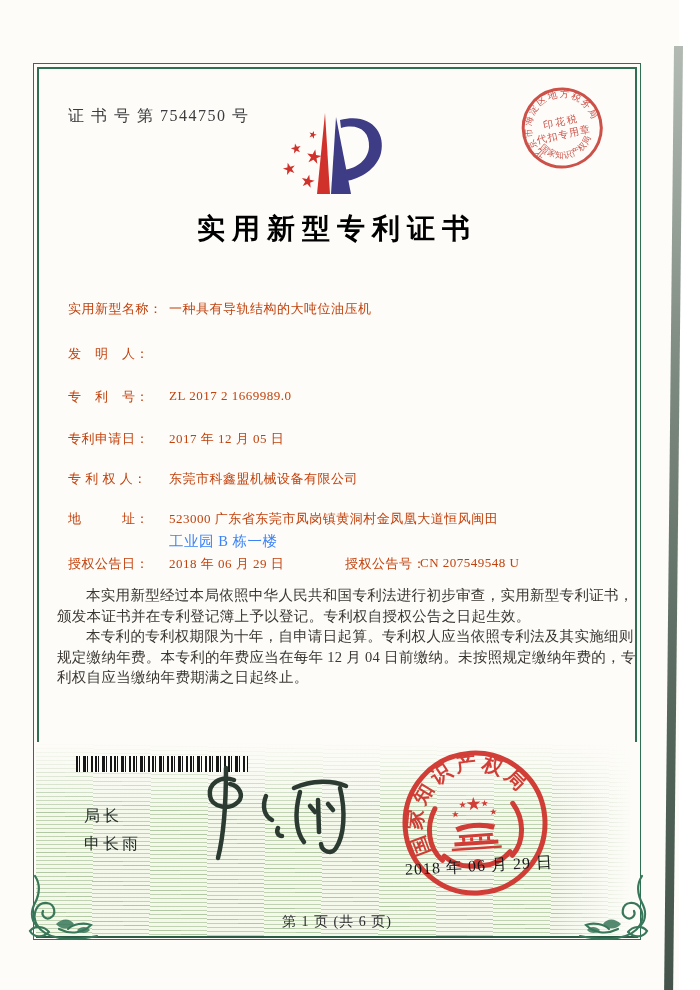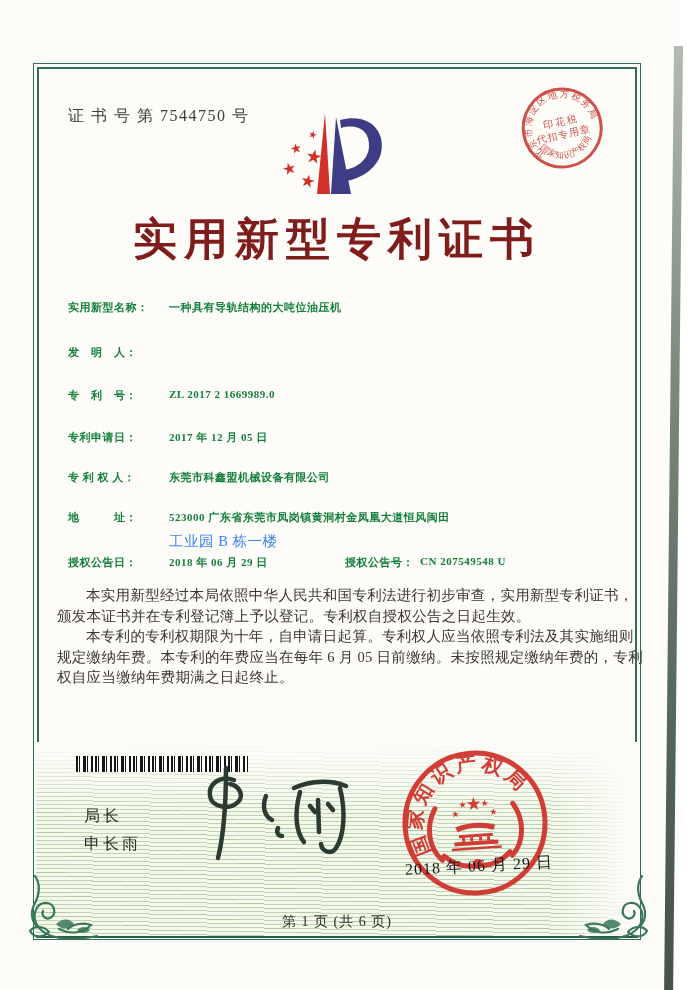--- a/index.html
+++ b/index.html
@@ -29,24 +29,24 @@
   .flourish.left { left:25px; top:872px; }
   .flourish.right { left:578px; top:872px; transform:scaleX(-1); }
 
   .cert-no { position:absolute; left:68px; top:106px; font-size:16px; color:#3c3c3e; letter-spacing:1.5px; }
 
   .logo { position:absolute; left:280px; top:98px; }
 
   .stamp { position:absolute; left:506px; top:71px; transform:rotate(-12deg); opacity:0.88; }
 
   .title { position:absolute; left:34px; top:210px; width:606px; text-align:center;
-    font-size:44px; font-weight:700; color:#7f1d1d; letter-spacing:7px;
+    font-size:28px; font-weight:700; color:#000000; letter-spacing:7px;
     font-family:"DejaVu Serif","Liberation Serif",serif; }
 
-  .row { position:absolute; left:68px; width:578px; display:flex; font-size:11px; color:#15803d;font-weight:bold; }
+  .row { position:absolute; left:68px; width:578px; display:flex; font-size:13px; color:#c2410c; }
   .row .lbl { flex:none; width:101px; white-space:nowrap; letter-spacing:0.5px; }
   .row .val { flex:1; letter-spacing:0.5px; }
   .row .lbl2 { position:absolute; left:277px; white-space:nowrap; letter-spacing:0.5px; }
   .row .val2 { position:absolute; left:352px; white-space:nowrap; letter-spacing:0.5px;text-align:right; }
   .addr2 { position:absolute; left:169px; top:532px; font-size:14.5px; color:#3b82f6; letter-spacing:0.5px; }
 
   .paras { position:absolute; left:57px; top:585px; width:589px; font-size:14.5px;
     line-height:20.6px; color:#3a3631; }
   .paras p { text-indent:2em; letter-spacing:0.3px; }
 
@@ -168,21 +168,21 @@
   <div class="addr2">工业园 B 栋一楼</div>
   <div class="row" style="top:555px">
     <span class="lbl">授权公告日：</span>
     <span class="val" style="flex:none">2018 年 06 月 29 日</span>
     <span class="lbl2">授权公告号：</span>
     <span class="val2">CN 207549548 U</span>
   </div>
 
   <div class="paras">
     <p>本实用新型经过本局依照中华人民共和国专利法进行初步审查，实用新型专利证书，颁发本证书并在专利登记簿上予以登记。专利权自授权公告之日起生效。</p>
-    <p>本专利的专利权期限为十年，自申请日起算。专利权人应当依照专利法及其实施细则规定缴纳年费。本专利的年费应当在每年 6 月 05 日前缴纳。未按照规定缴纳年费的，专利权自应当缴纳年费期满之日起终止。</p>
+    <p>本专利的专利权期限为十年，自申请日起算。专利权人应当依照专利法及其实施细则规定缴纳年费。本专利的年费应当在每年 12 月 04 日前缴纳。未按照规定缴纳年费的，专利权自应当缴纳年费期满之日起终止。</p>
   </div>
 
   <div class="barcode"></div>
 
   <div class="officer">
     <div>局长</div>
     <div>申长雨</div>
   </div>
 
   <svg class="signature" width="170" height="100" viewBox="0 0 170 100">

